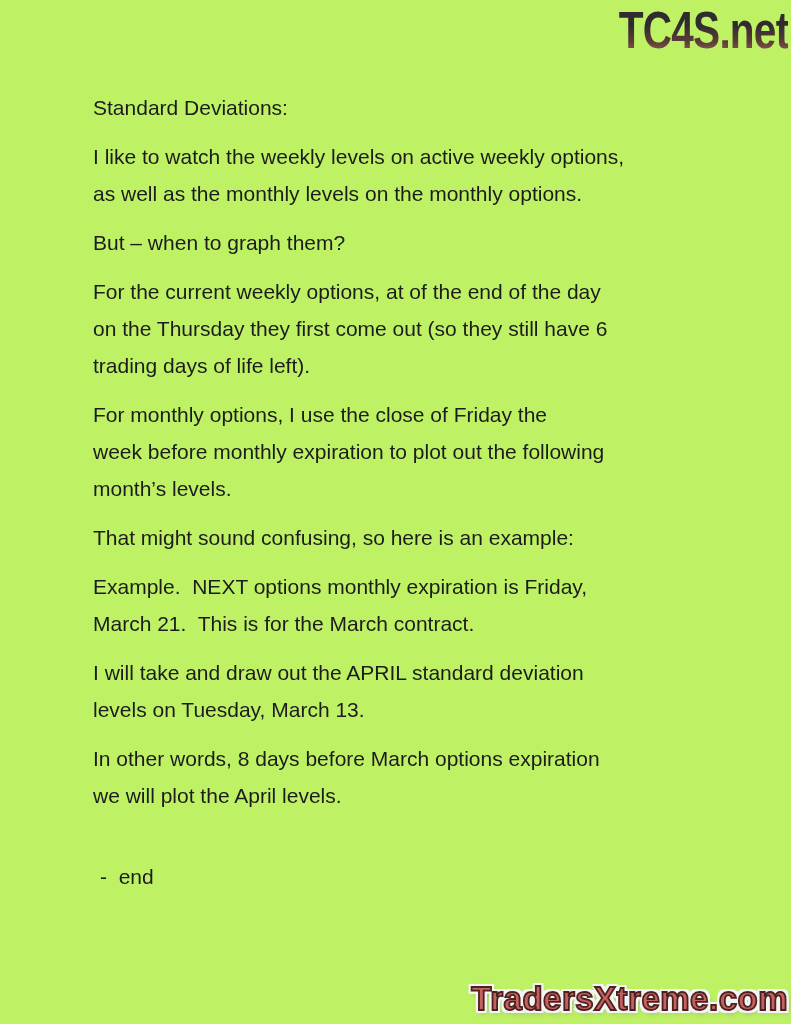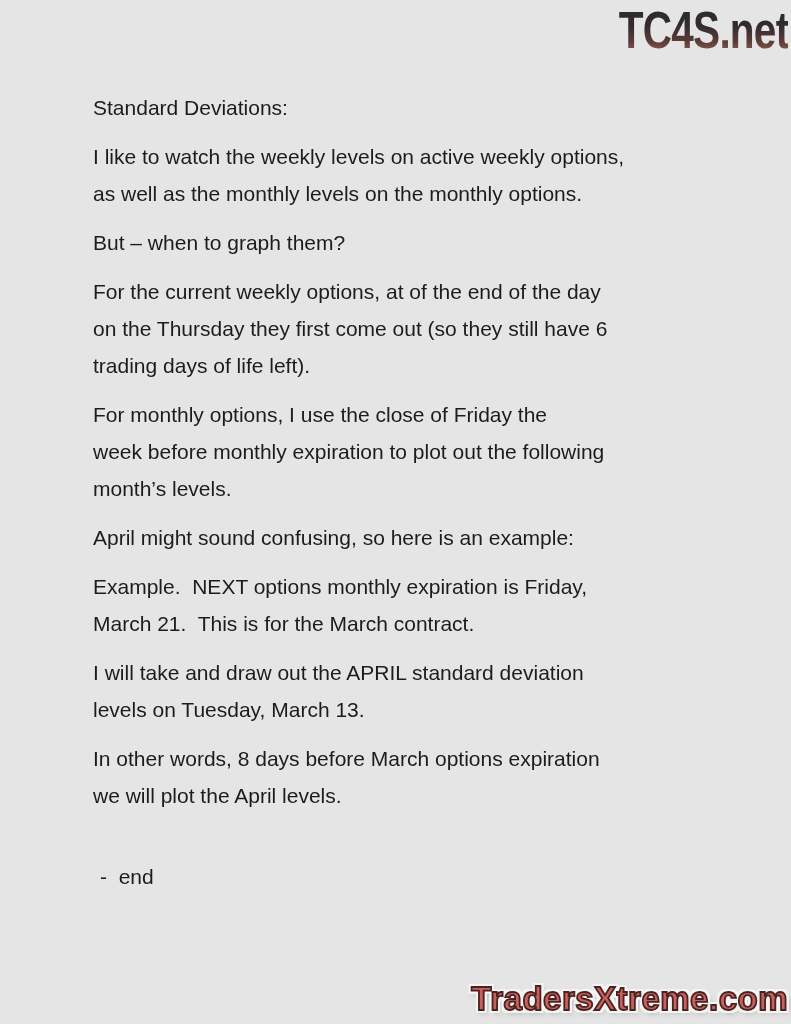--- a/index.html
+++ b/index.html
@@ -1,20 +1,20 @@
 <!DOCTYPE html>
 <html><head>
 <meta charset="utf-8">
 <style>
   html, body { margin: 0; padding: 0; background: #ffffff; }
   .page {
     position: relative;
     width: 791px;
     height: 1024px;
-    background: #e5e5e5;
+    background: #bef264;
     overflow: hidden;
     font-family: "Liberation Sans", sans-serif;
   }
 
   
   .tc4s {
     position: absolute;
     top: 1px;
     right: 3px;
     font-size: 52px;
@@ -100,21 +100,21 @@
     <p>Standard Deviations:</p>
     <p>I like to watch the weekly levels on active weekly options,
 as well as the monthly levels on the monthly options.</p>
     <p>But – when to graph them?</p>
     <p>For the current weekly options, at of the end of the day
 on the Thursday they first come out (so they still have 6
 trading days of life left).</p>
     <p>For monthly options, I use the close of Friday the
 week before monthly expiration to plot out the following
 month’s levels.</p>
-    <p>April might sound confusing, so here is an example:</p>
+    <p>That might sound confusing, so here is an example:</p>
     <p>Example.  NEXT options monthly expiration is Friday,
 March 21.  This is for the March contract.</p>
     <p>I will take and draw out the APRIL standard deviation
 levels on Tuesday, March 13.</p>
     <p>In other words, 8 days before March options expiration
 we will plot the April levels.</p>
     <p class="end">-  end</p>
   </div>
 
 

